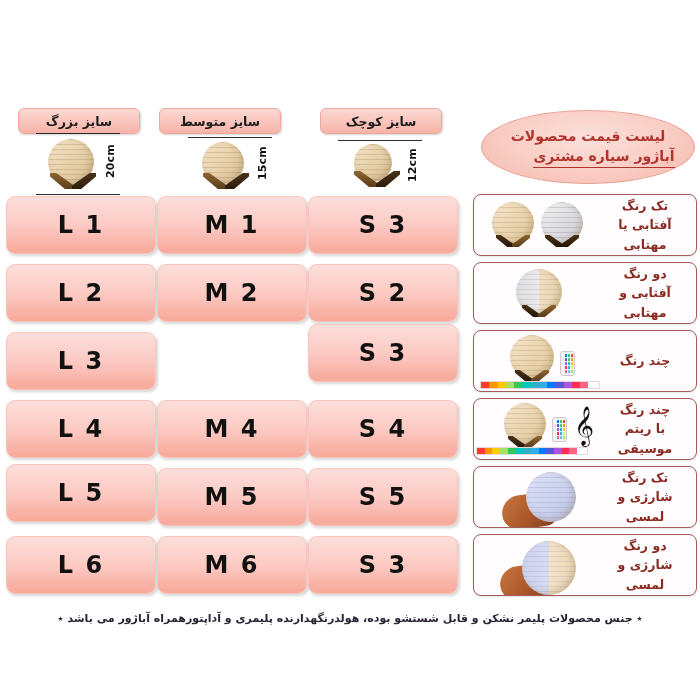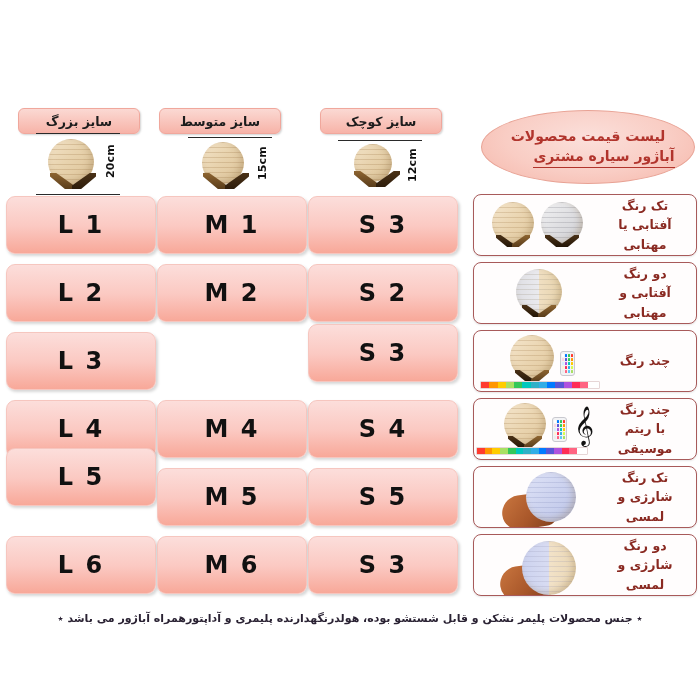--- a/index.html
+++ b/index.html
@@ -229,21 +229,21 @@
 
   <div class="title-ellipse">
     <div class="title-l1">لیست قیمت محصولات</div>
     <div class="title-l2">آباژور سیاره مشتری</div>
   </div>
 
   <div class="cell" style="left:6px;top:196px;">L 1</div>
   <div class="cell" style="left:6px;top:264px;">L 2</div>
   <div class="cell" style="left:6px;top:332px;">L 3</div>
   <div class="cell" style="left:6px;top:400px;">L 4</div>
-  <div class="cell" style="left:6px;top:448px;text-align:right;">L 5</div>
+  <div class="cell" style="left:6px;top:464px;text-align:right;">L 5</div>
   <div class="cell" style="left:6px;top:536px;">L 6</div>
 
   <div class="cell" style="left:157px;top:196px;">M 1</div>
   <div class="cell" style="left:157px;top:264px;">M 2</div>
   <div class="cell" style="left:157px;top:400px;">M 4</div>
   <div class="cell" style="left:157px;top:468px;">M 5</div>
   <div class="cell" style="left:157px;top:536px;">M 6</div>
 
   <div class="cell" style="left:308px;top:196px;">S 3</div>
   <div class="cell" style="left:308px;top:264px;">S 2</div>

